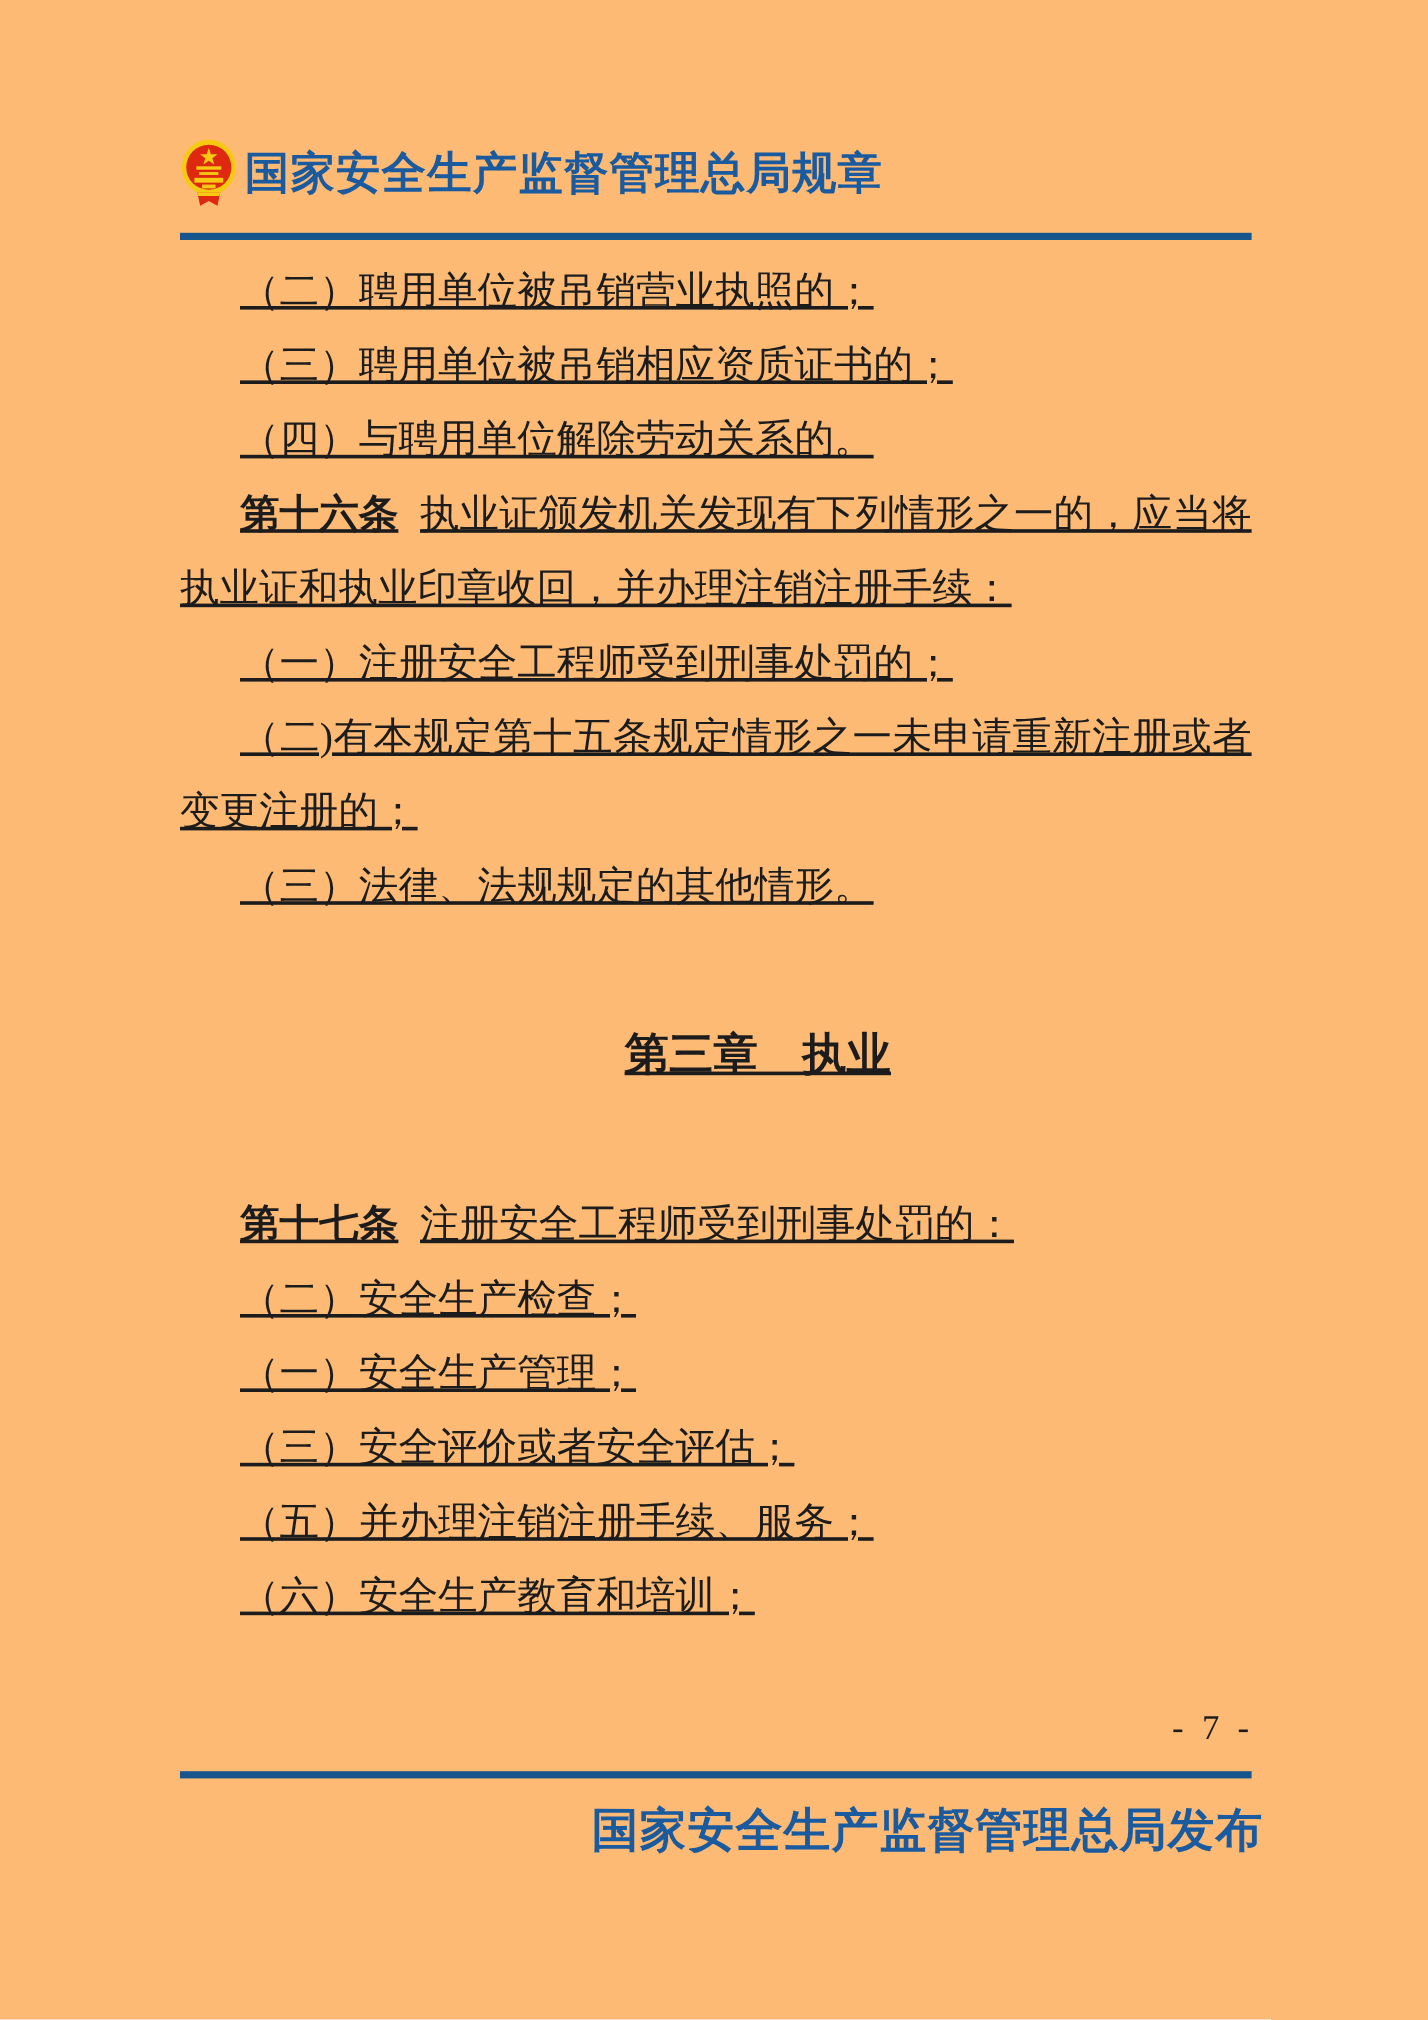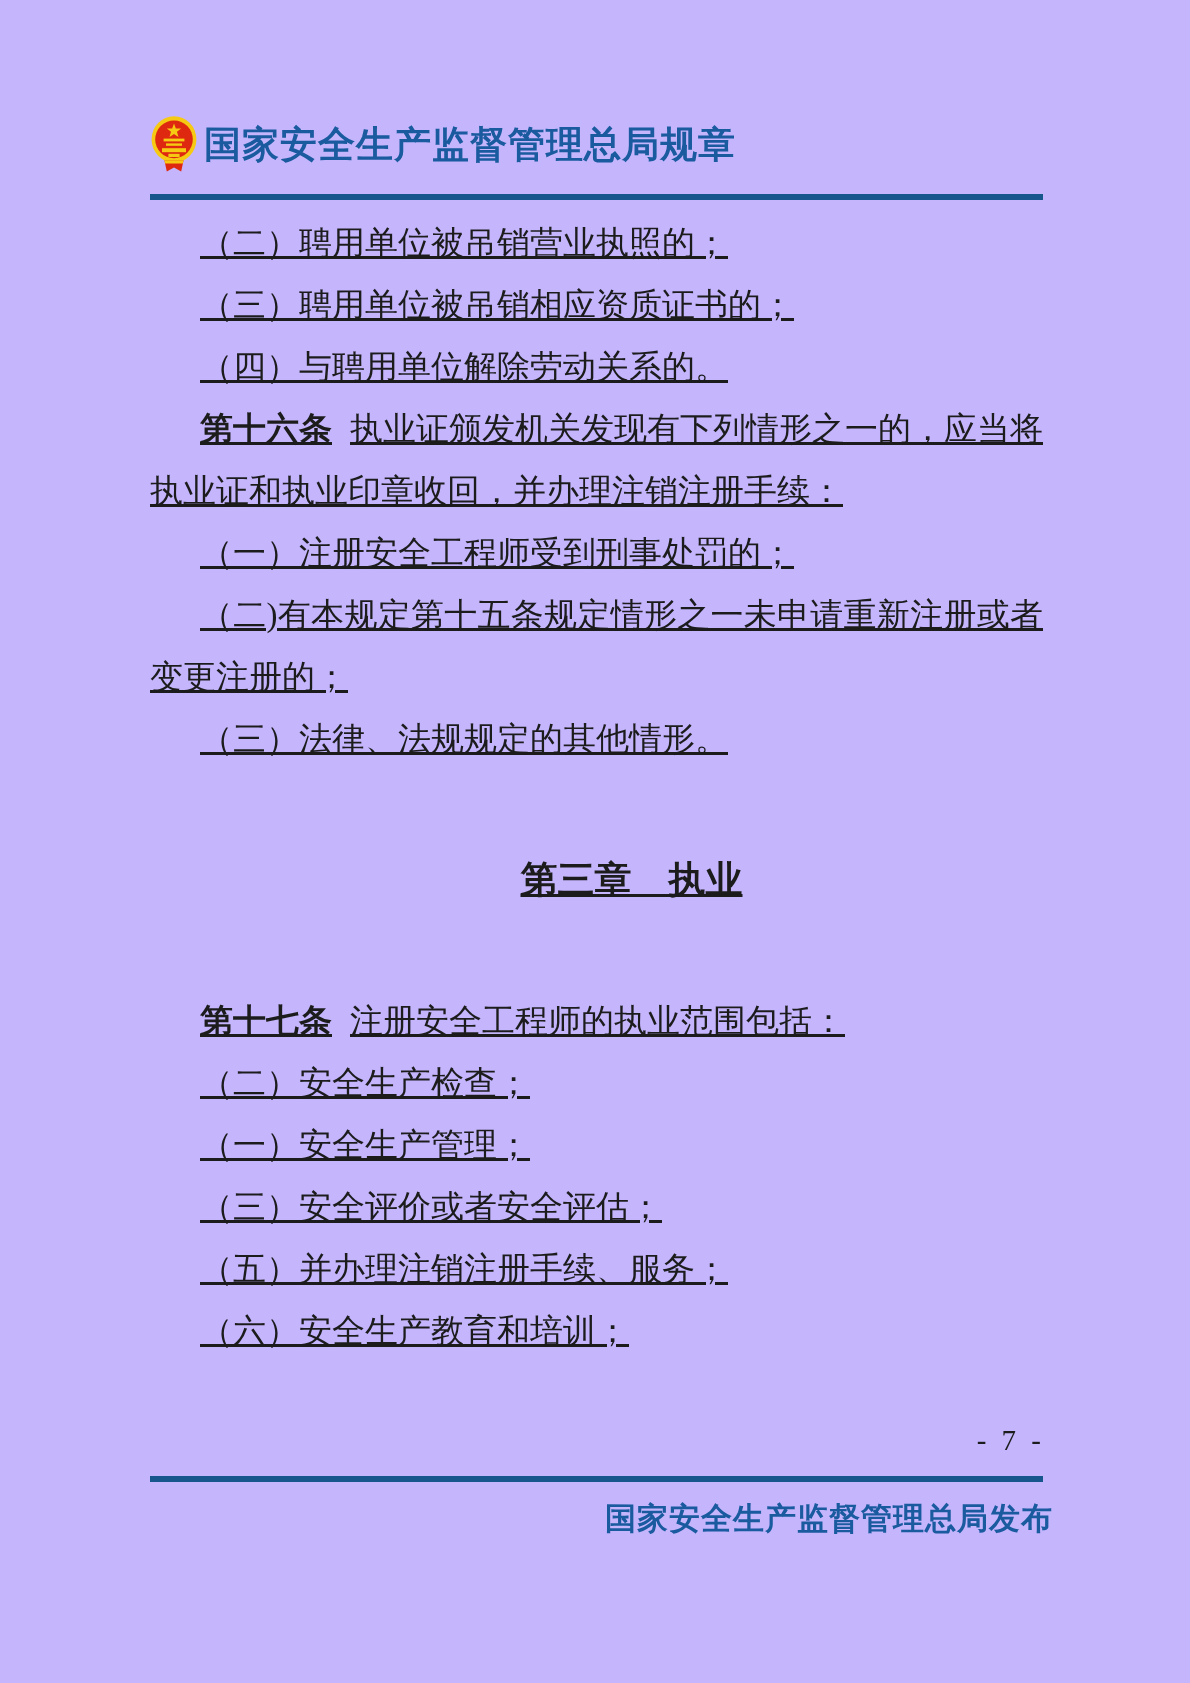--- a/index.html
+++ b/index.html
@@ -1,19 +1,19 @@
 <!DOCTYPE html>
 <html><head>
 <meta charset="utf-8">
 <style>
   html,body{margin:0;padding:0;background:#ffffff;}
   .page{
     position:relative;
     width:1190px;height:1683px;
-    background:#c4b5fd;
+    background:#fdba74;
     font-family:"Liberation Serif", serif;
     color:#1c1c1c;
     overflow:hidden;
   }
   
   .header{
     position:absolute;left:150px;top:112px;width:893px;height:66px;
     display:flex;align-items:center;
   }
   .emblem{width:48px;height:60px;flex:0 0 48px;margin-right:6px;}
@@ -51,21 +51,21 @@
   .page-number{
     position:absolute;right:145px;top:1424px;
     font-size:29px;letter-spacing:4px;color:#1c1c1c;
   }
   .footer-rule{
     position:absolute;left:150px;top:1476px;width:893px;height:6px;
     background:#17568C;
   }
   .footer-publisher{
     position:absolute;right:137px;top:1498px;
-    font-size:31px;font-weight:bold;color:#1A5A9E;
+    font-size:39px;font-weight:bold;color:#1A5A9E;
     letter-spacing:1px;white-space:nowrap;
   }
 </style>
 </head>
 <body>
 
 <div class="page">
 
   <div class="header">
     <svg class="emblem" viewBox="0 0 60 74" xmlns="http://www.w3.org/2000/svg" aria-hidden="true">
@@ -89,21 +89,21 @@
     <p class="indent"><span>（四）与聘用单位解除劳动关系的。</span></p>
     <p class="indent fill"><span class="lead">第十六条</span><span>执业证颁发机关发现有下列情形之一的，应当将</span></p>
     <p><span>执业证和执业印章收回，并办理注销注册手续：</span></p>
     <p class="indent"><span>（一）注册安全工程师受到刑事处罚的；</span></p>
     <p class="indent fill"><span>（二)有本规定第十五条规定情形之一未申请重新注册或者</span></p>
     <p><span>变更注册的；</span></p>
     <p class="indent"><span>（三）法律、法规规定的其他情形。</span></p>
 
     <p class="chapter-heading">第三章　执业</p>
 
-    <p class="indent article-start"><span class="lead">第十七条</span><span>注册安全工程师的执业范围包括：</span></p>
+    <p class="indent article-start"><span class="lead">第十七条</span><span>注册安全工程师受到刑事处罚的：</span></p>
 
     <p class="indent"><span>（二）安全生产检查；</span></p>
     <p class="indent"><span>（一）安全生产管理；</span></p>
     <p class="indent"><span>（三）安全评价或者安全评估；</span></p>
     <p class="indent"><span>（五）并办理注销注册手续、服务；</span></p>
     <p class="indent"><span>（六）安全生产教育和培训；</span></p>
   </div>
 
   <div class="page-number">- 7 -</div>
   <div class="footer-rule"></div>

